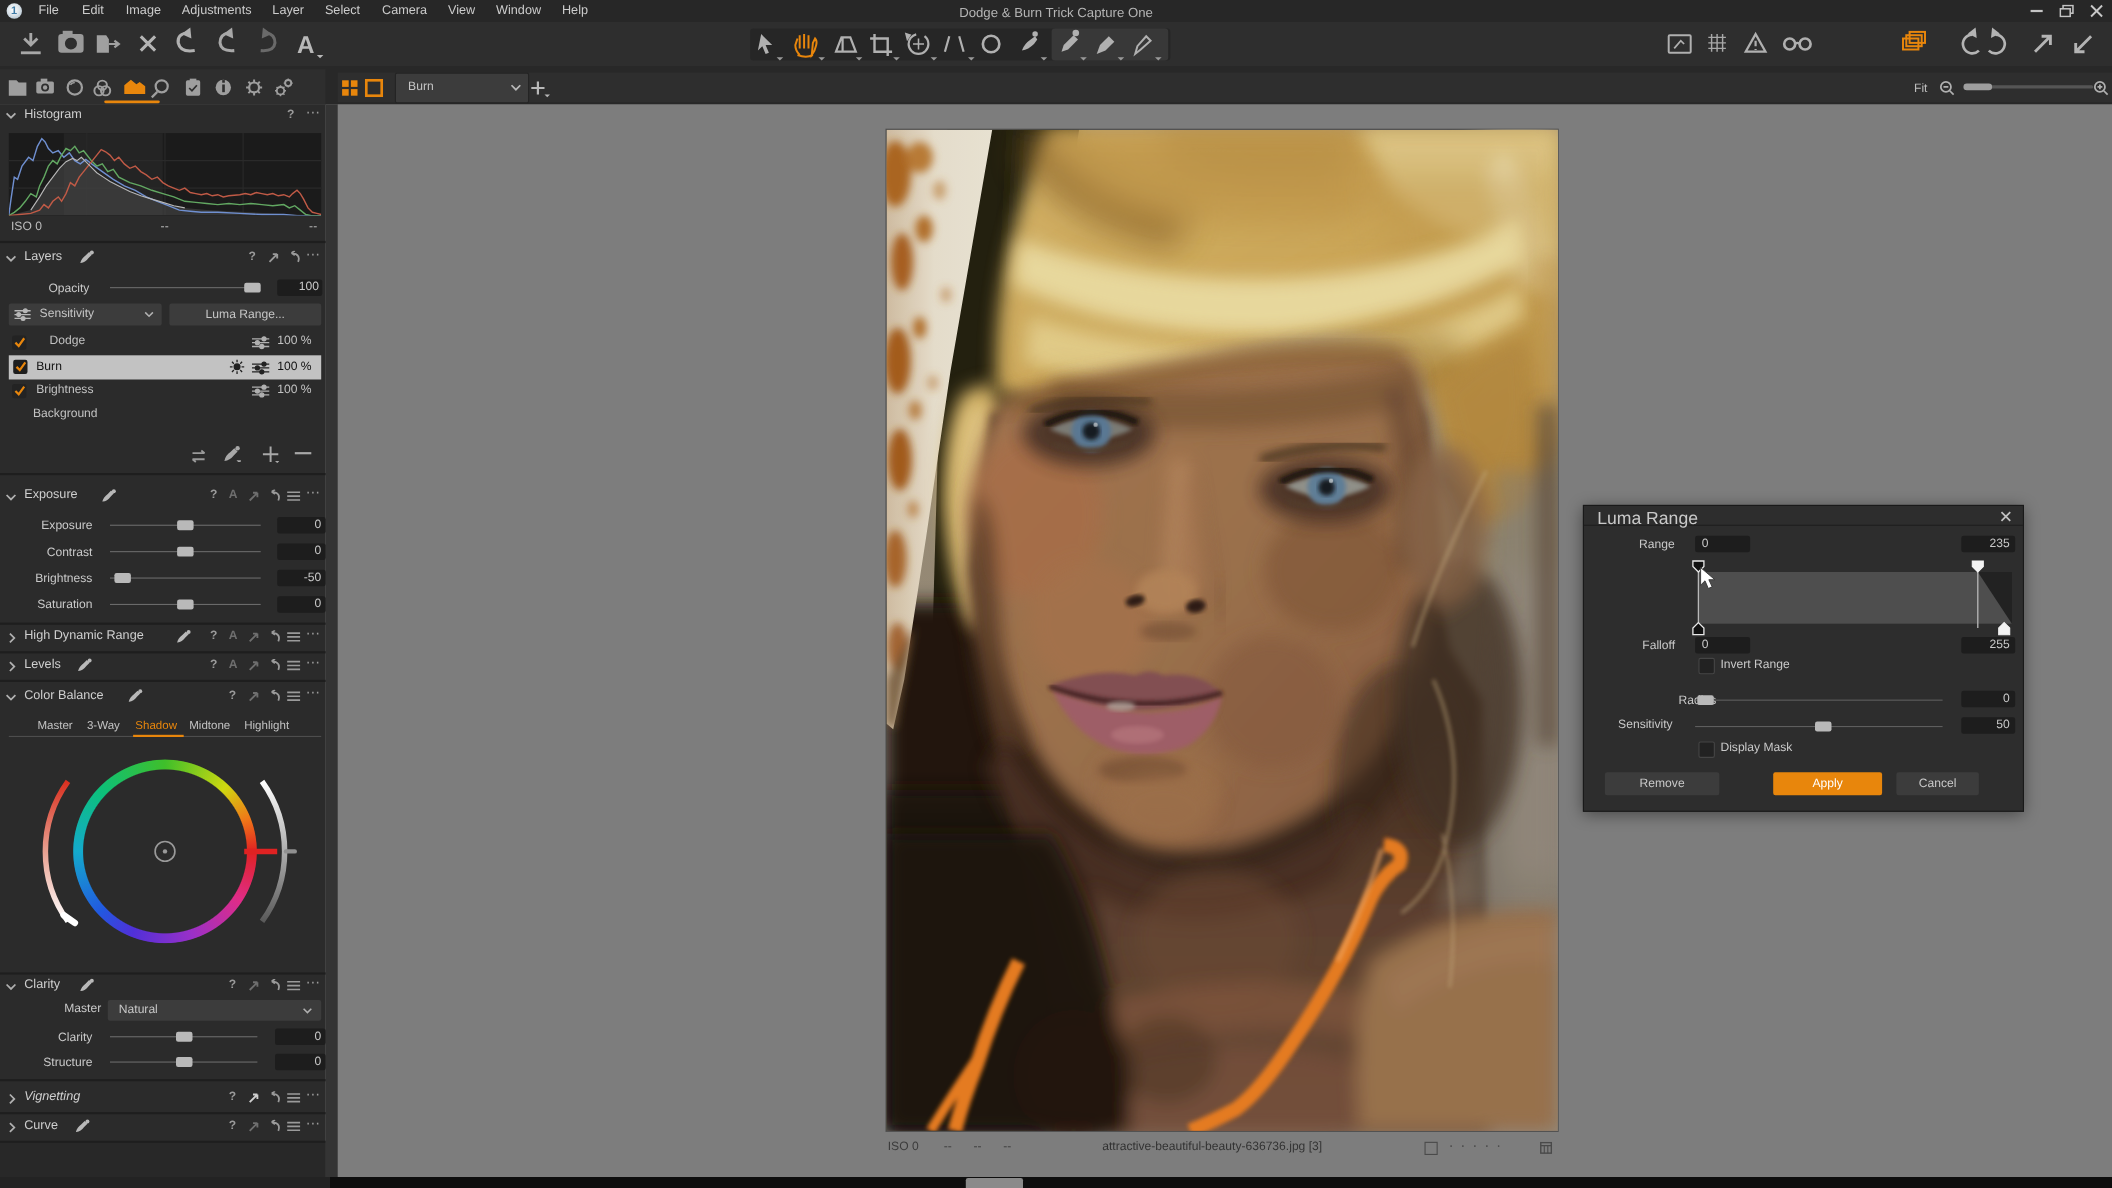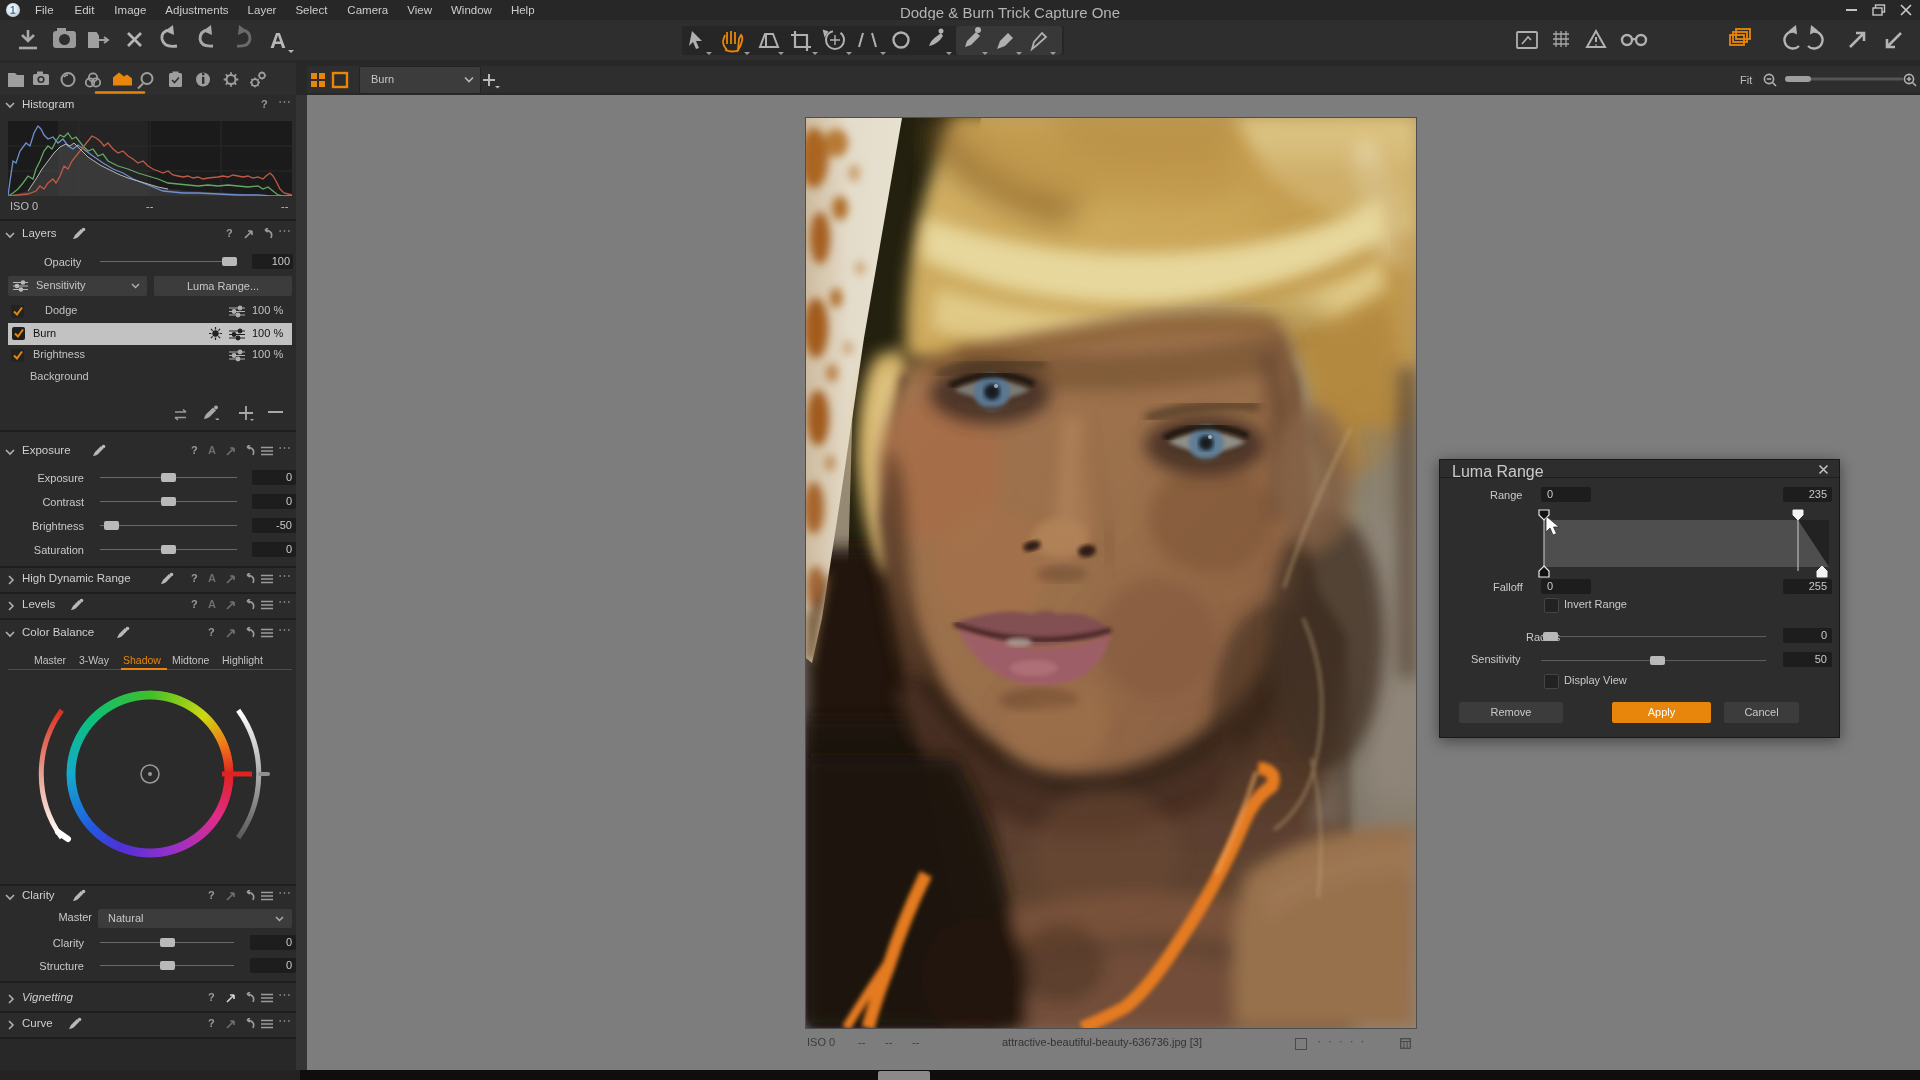--- a/index.html
+++ b/index.html
@@ -14,21 +14,21 @@
 </head>
 <body>
 
 <div class="ab" style="left:0;top:0;width:1920px;height:20px;background:#272727;"></div>
 <div class="ab" id="menubar" style="left:0;top:0;width:1920px;height:20px;">
   <div class="ab" style="left:6px;top:3px;width:14px;height:14px;border-radius:50%;background:radial-gradient(circle at 45% 40%, #ffffff 0%, #dce4ea 45%, #9fb4c2 100%);"></div>
   <div class="ab" style="left:10px;top:4.5px;color:#3e7ba6;font-size:10px;font-weight:bold;">1</div>
   <div class="ab txt" style="left:35px;top:4px;font-size:11.5px;color:#cccccc;">
     <span style="margin-right:21px;">File</span><span style="margin-right:20px;">Edit</span><span style="margin-right:19px;">Image</span><span style="margin-right:19px;">Adjustments</span><span style="margin-right:19px;">Layer</span><span style="margin-right:20px;">Select</span><span style="margin-right:19px;">Camera</span><span style="margin-right:19px;">View</span><span style="margin-right:19px;">Window</span><span>Help</span>
   </div>
-  <div class="ab" style="left:800px;top:4px;width:320px;text-align:right;color:#b4b4b4;font-size:15px;">Dodge &amp; Burn Trick Capture One</div>
+  <div class="ab" style="left:800px;top:4px;width:320px;text-align:center;color:#b4b4b4;font-size:12px;">Dodge &amp; Burn Trick Capture One</div>
 
   <div class="ab" style="left:1846px;top:9px;width:11px;height:2px;background:#c4c4c4;"></div>
   <svg class="ab" style="left:1872px;top:4px;" width="14" height="12" viewBox="0 0 14 12">
     <rect x="3.5" y="1" width="9" height="7" fill="none" stroke="#c4c4c4" stroke-width="1.4"></rect>
     <rect x="1" y="4" width="9" height="7" fill="#272727" stroke="#c4c4c4" stroke-width="1.4"></rect>
   </svg>
   <svg class="ab" style="left:1899px;top:3px;" width="14" height="14" viewBox="0 0 14 14">
     <path d="M2 2 L12 12 M12 2 L2 12" stroke="#c8c8c8" stroke-width="1.7"></path>
   </svg>
 </div>
@@ -826,17 +826,17 @@
   <div class="ab txt" style="left:124px;top:138px;">Invert Range</div>
   <div class="ab txt" style="left:51px;top:171px;margin-left:35px;">Radius</div>
   <div class="ab track" style="left:101px;top:176px;width:225px;background:#5e5e5e;"></div>
   <div class="ab thumb" style="left:103px;top:172px;"></div>
   <div class="ab vbox" style="left:343px;top:168px;width:44px;height:15px;line-height:15px;padding-right:5px;">0</div>
   <div class="ab txt" style="left:31px;top:193px;">Sensitivity</div>
   <div class="ab track" style="left:101px;top:200px;width:225px;background:#5e5e5e;"></div>
   <div class="ab thumb" style="left:210px;top:196px;"></div>
   <div class="ab vbox" style="left:343px;top:192px;width:44px;height:15px;line-height:15px;padding-right:5px;">50</div>
   <div class="ab" style="left:104px;top:214px;width:13px;height:13px;background:#222222;border:1px solid #454545;border-radius:2px;"></div>
-  <div class="ab txt" style="left:124px;top:214px;">Display View</div>
+  <div class="ab txt" style="left:124px;top:214px;">Display Mask</div>
   <div class="ab" style="left:19px;top:242px;width:104px;height:21px;background:#3c3c3c;border-radius:2px;text-align:center;color:#c9c9c9;font-size:11px;line-height:21px;">Remove</div>
   <div class="ab" style="left:172px;top:242px;width:99px;height:21px;background:#e8860c;border-radius:2px;text-align:center;color:#3a2200;font-size:11px;line-height:21px;color:#ffffff;">Apply</div>
   <div class="ab" style="left:284px;top:242px;width:75px;height:21px;background:#3c3c3c;border-radius:2px;text-align:center;color:#c9c9c9;font-size:11px;line-height:21px;">Cancel</div>
 </div>
 
 </body></html>

